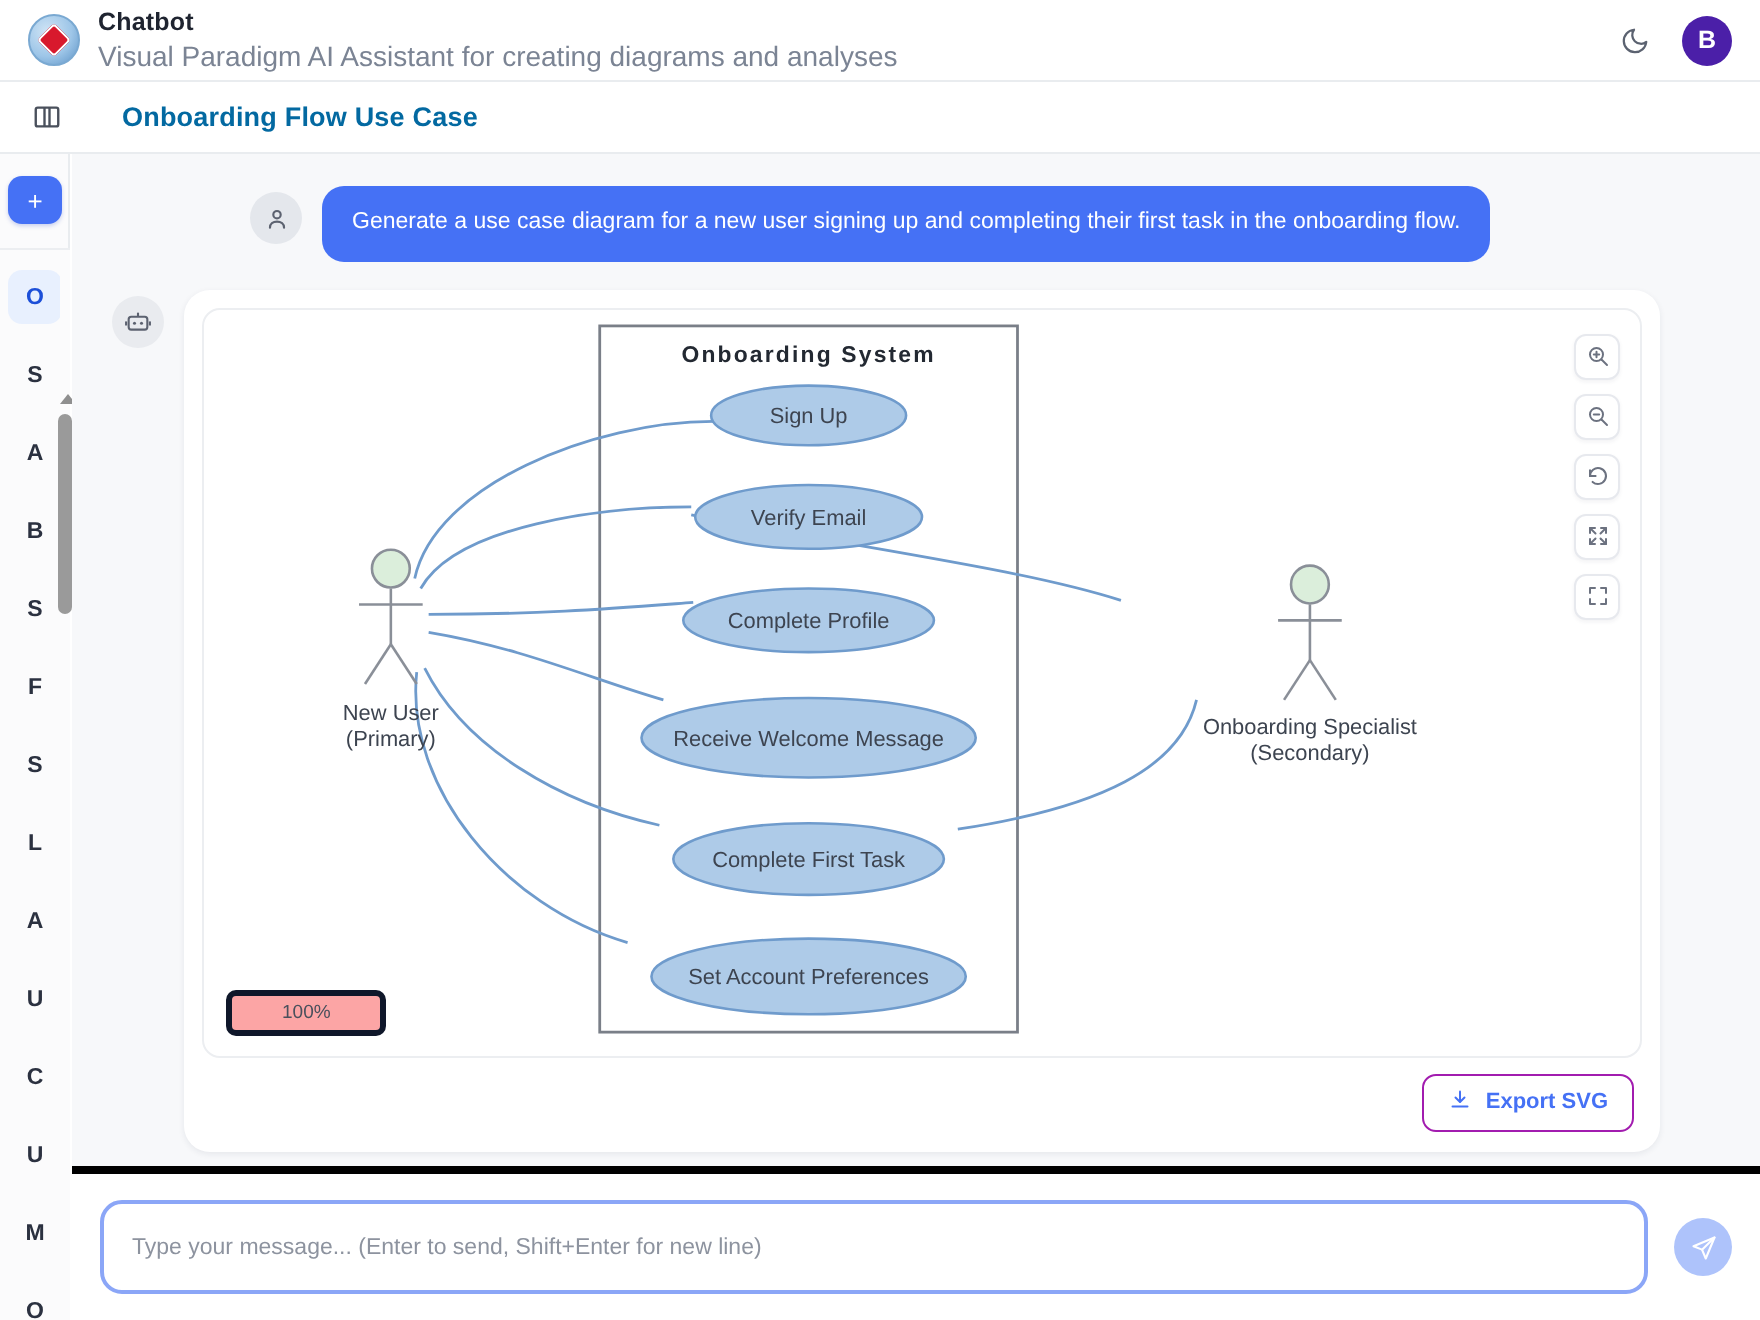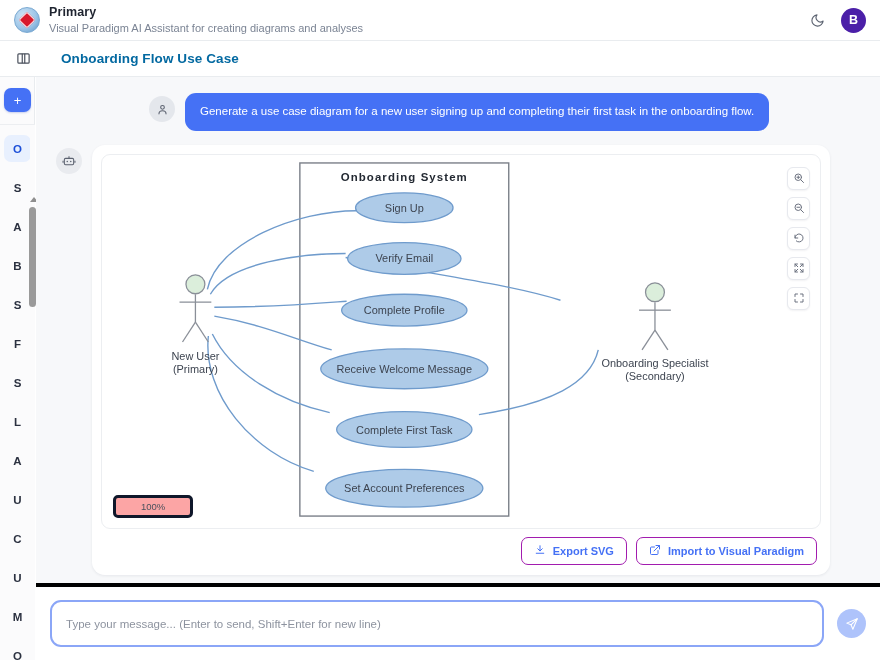--- a/index.html
+++ b/index.html
@@ -22,21 +22,21 @@
     background: radial-gradient(circle at 35% 32%, #cfe4f5 0%, #9ec6e8 55%, #5d93c6 100%);
     border: 1px solid #7aa9d2; position: relative; flex: 0 0 auto;
     display: flex; align-items: center; justify-content: center;
   }
   .brand-logo .diamond {
     width: 12px; height: 12px; background: #d8192d; transform: rotate(45deg);
     border-radius: 2px; box-shadow: 0 0 0 1px #ffffff inset;
   }
   .brand-text { margin-left: 9px; line-height: 1.15; }
   .brand-title { font-size: 12.5px; font-weight: bold; color: #1f2430; letter-spacing: .1px; }
-  .brand-sub { font-size: 11px; color: #7b8494; margin-top: 2px; }
+  .brand-sub { font-size: 14px; color: #7b8494; margin-top: 2px; }
   .brandbar-right { margin-left: auto; display: flex; align-items: center; gap: 13px; }
   .moon-btn {
     width: 22px; height: 22px; display: flex; align-items: center; justify-content: center;
     color: #5b6270; cursor: pointer;
   }
   .avatar-badge {
     width: 25px; height: 25px; border-radius: 50%; background: #4b1fa8;
     color: #fff; font-size: 12.5px; font-weight: bold;
     display: flex; align-items: center; justify-content: center; cursor: pointer;
   }
@@ -80,21 +80,21 @@
     position: absolute; left: 1px; width: 0; height: 0; border-left: 4px solid transparent;
     border-right: 4px solid transparent;
   }
   .rail-scroll .arrow-up { top: 72px; border-bottom: 5px solid #8f8f8f; }
 
   
   .convo {
     position: absolute; left: 36px; top: 77px; width: 844px; height: 506px;
     background: #f7f8fa; overflow: hidden;
   }
-  .msg-user { display: flex; align-items: flex-start; padding: 16px 20px 0 113px; }
+  .msg-user { display: flex; align-items: flex-start; padding: 16px 20px 0 89px; }
   .user-av {
     width: 26px; height: 26px; border-radius: 50%; background: #e4e7ec; flex: 0 0 auto;
     display: flex; align-items: center; justify-content: center; color: #5c6270; margin-top: 3px;
   }
   .user-bubble {
     margin-left: 10px; background: #4571f5; color: #ffffff; border-radius: 11px;
     padding: 11px 15px; font-size: 11.5px; line-height: 1.35; max-width: 620px;
   }
 
   .msg-bot { display: flex; align-items: flex-start; padding: 14px 50px 0 20px; }
@@ -157,21 +157,21 @@
 </head>
 <body>
 
 <div id="app">
 
   <div class="brandbar">
     <div class="brand-logo">
       <div class="diamond"></div>
     </div>
     <div class="brand-text">
-      <div class="brand-title">Primary</div>
+      <div class="brand-title">Chatbot</div>
       <div class="brand-sub">Visual Paradigm AI Assistant for creating diagrams and analyses</div>
     </div>
     <div class="brandbar-right">
       <div class="moon-btn">
         <svg width="15" height="15" viewBox="0 0 24 24" fill="none" stroke="currentColor" stroke-width="1.8" stroke-linecap="round" stroke-linejoin="round">
             <path d="M21 12.8A9 9 0 1 1 11.2 3a7 7 0 0 0 9.8 9.8z"></path>
           </svg>
       </div>
       <div class="avatar-badge">B</div>
     </div>
@@ -359,30 +359,20 @@
           <div class="action-btn">
             <span>
               <svg width="12" height="12" viewBox="0 0 24 24" fill="none" stroke="currentColor" stroke-width="2" stroke-linecap="round" stroke-linejoin="round">
                   <path d="M12 3.5v10"></path>
                   <polyline points="7.5,9.5 12,14 16.5,9.5"></polyline>
                   <path d="M4.5 18.5h15"></path>
                 </svg>
             </span>
             <span>Export SVG</span>
           </div>
-          <div class="action-btn">
-            <span>
-              <svg width="12" height="12" viewBox="0 0 24 24" fill="none" stroke="currentColor" stroke-width="2" stroke-linecap="round" stroke-linejoin="round">
-                  <path d="M18 13v6a2 2 0 0 1-2 2H5a2 2 0 0 1-2-2V8a2 2 0 0 1 2-2h6"></path>
-                  <polyline points="14,3 21,3 21,10"></polyline>
-                  <line x1="10" y1="14" x2="21" y2="3"></line>
-                </svg>
-            </span>
-            <span>Import to Visual Paradigm</span>
-          </div>
         </div>
       </div>
     </div>
   </div>
 
   <div class="composer">
     <div class="composer-input">Type your message... (Enter to send, Shift+Enter for new line)</div>
     <div class="send-btn">
       <svg width="14" height="14" viewBox="0 0 24 24" fill="none" stroke="currentColor" stroke-width="1.8" stroke-linecap="round" stroke-linejoin="round">
           <path d="M21 3L3 10.5l7.3 2.9L13.5 21 21 3z"></path>

